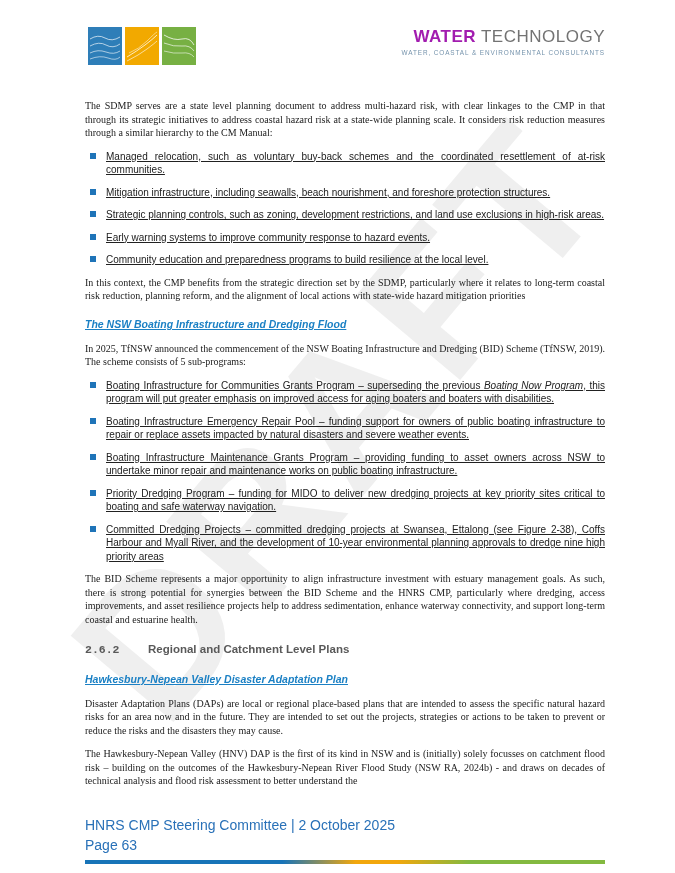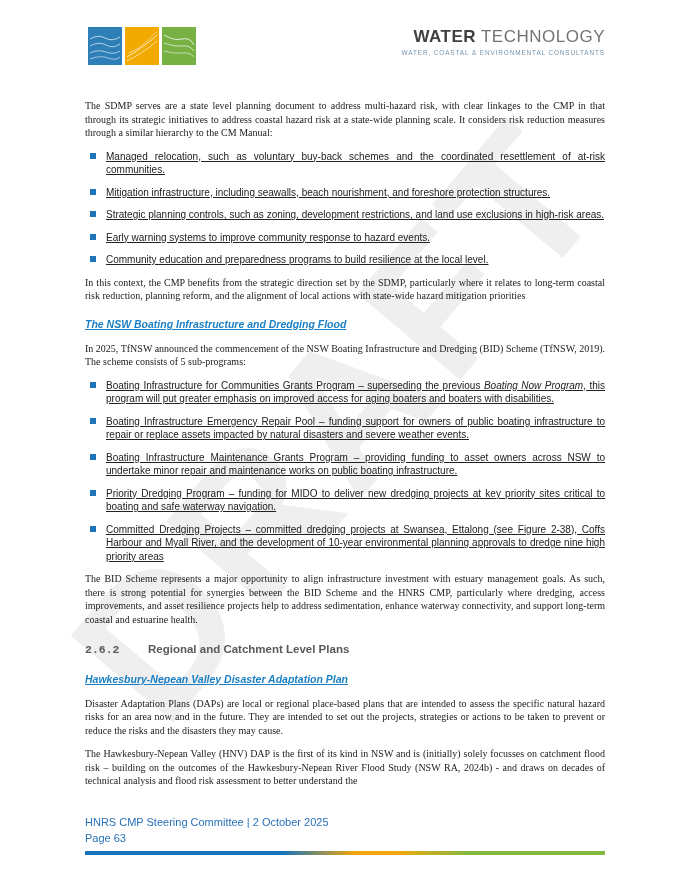--- a/index.html
+++ b/index.html
@@ -24,21 +24,21 @@
     z-index:0;
     user-select:none;
   }
   
   .header{position:absolute;top:0;left:0;right:0;height:80px;z-index:2;}
   .logo-squares{position:absolute;left:88px;top:27px;display:flex;gap:3px;}
   .logo-sq{width:34px;height:38px;position:relative;}
   .logo-sq svg{position:absolute;inset:0;}
   .brand{position:absolute;right:70px;top:27px;text-align:right;}
   .brand-line{font-size:17px;letter-spacing:0.5px;white-space:nowrap;}
-  .brand-water{font-weight:bold;color:#404040;}
+  .brand-water{font-weight:bold;color:#a21caf;}
   .brand-tech{font-weight:normal;color:#737373;}
   .brand-tagline{font-size:6.4px;letter-spacing:0.9px;color:#7593AC;margin-top:2px;white-space:nowrap;}
   
   .content{
     position:absolute;left:85px;top:99px;width:520px;z-index:1;
     font-size:10px;line-height:1.35;text-align:justify;
   }
   .para{margin:0 0 10px 0;font-family:Liberation Serif, serif;}
   .bullet-item{display:flex;margin:0 0 9px 0;}
   .bullet-sq{
@@ -52,21 +52,21 @@
     margin:14px 0 11px 0;text-align:left;
   }
   .section-heading{
     color:#595959;font-weight:bold;font-size:11.5px;
     margin:16px 0 11px 0;text-align:left;
   }
   .section-num{display:inline-block;width:63px;font-family:Liberation Mono, monospace;}
   .it{font-style:italic;}
   
   .footer{position:absolute;left:85px;width:520px;top:815px;z-index:2;}
-  .footer-line{font-size:11px;line-height:1.45;color:#2971B8;text-align:left;}
+  .footer-line{font-size:14px;line-height:1.45;color:#2971B8;text-align:left;}
   .footer-row{display:flex;justify-content:space-between;}
   .footer-bar{
     margin-top:4px;height:4px;width:100%;
     background:linear-gradient(to right,
       #1874B8 0%, #1874B8 38%, #F2A70C 52%, #F2A70C 60%, #83B940 74%, #83B940 100%);
   }
 </style>
 </head>
 <body>
 

